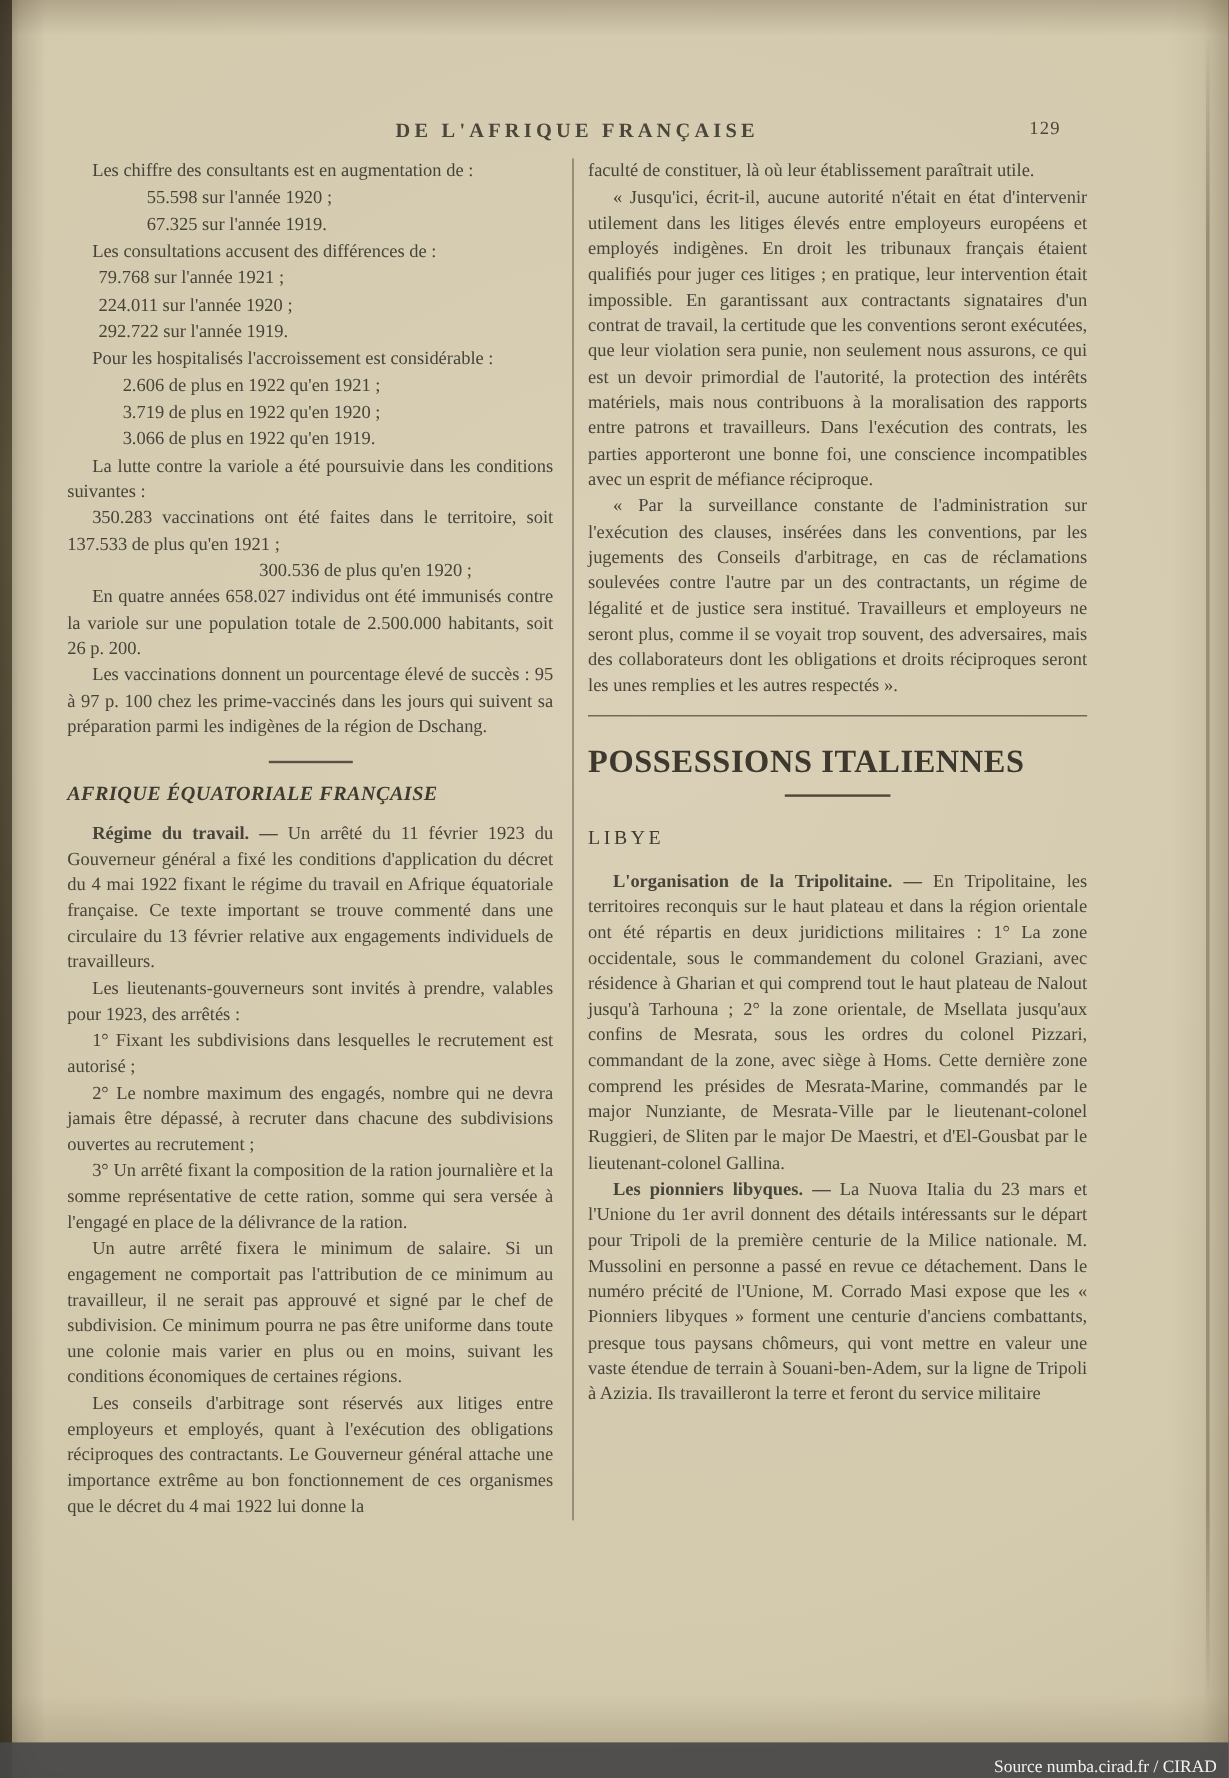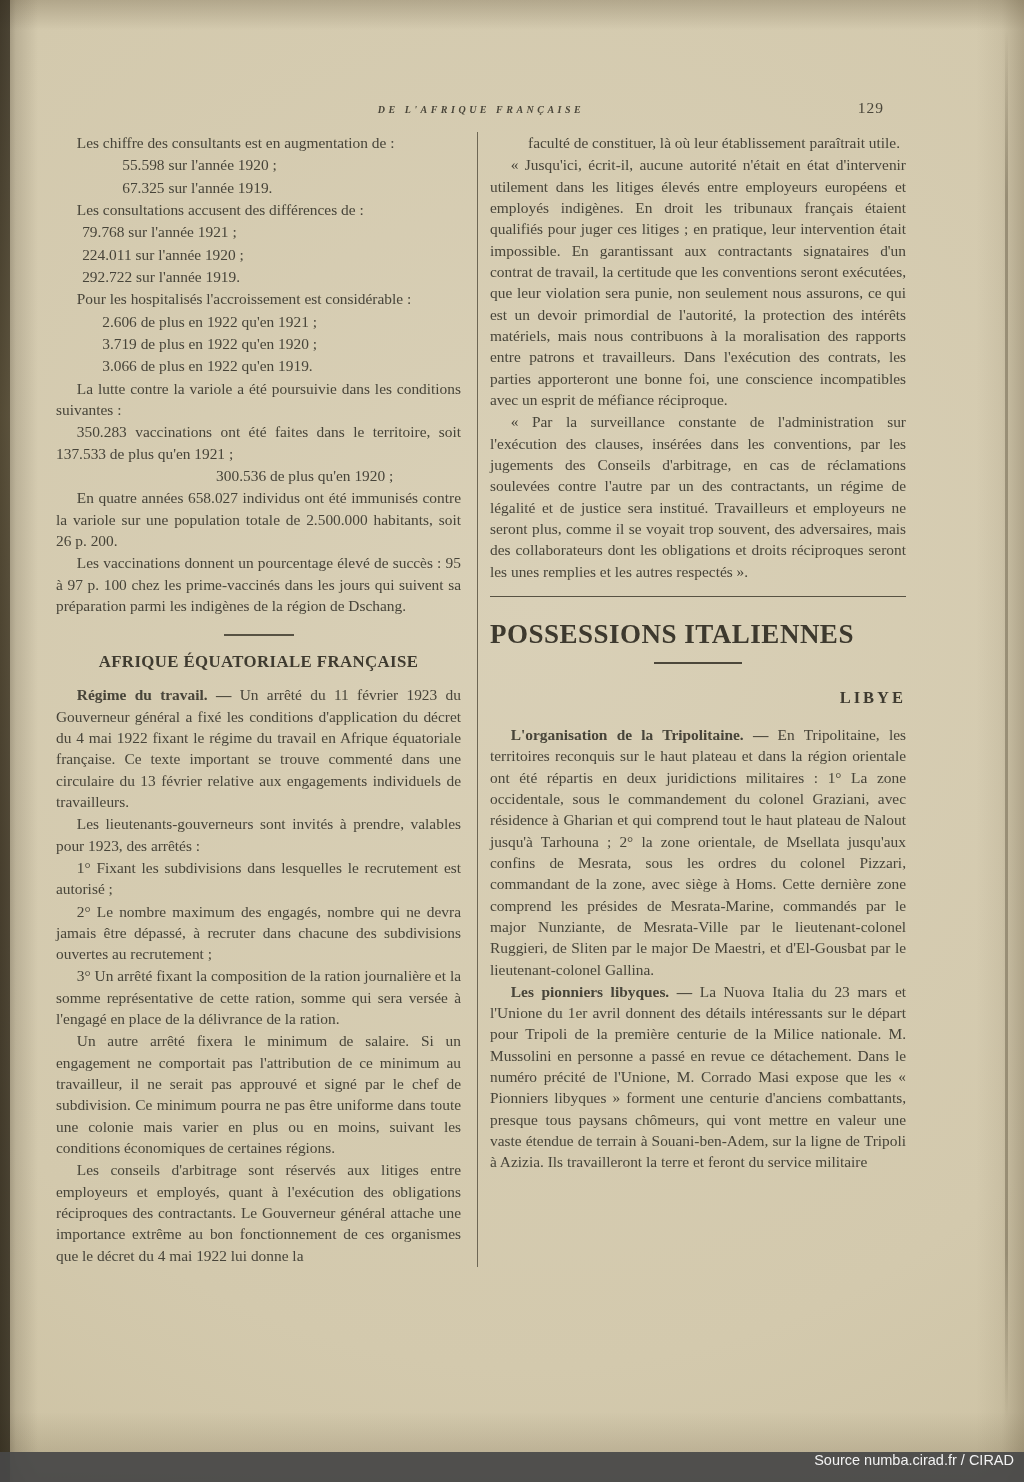--- a/index.html
+++ b/index.html
@@ -28,23 +28,22 @@
   .edge-right {
     position: absolute; right: 16px; top: 30px; width: 3px; height: 1390px;
     background: linear-gradient(180deg, rgba(70,60,40,0) 0%, rgba(70,60,40,0.35) 12%, rgba(70,60,40,0.35) 88%, rgba(70,60,40,0) 100%);
   }
 
   .page-header {
     position: absolute; top: 99px; left: 56px; width: 850px;
     text-align: center;
   }
   .journal-title {
-    font-size: 10px; font-weight: bold; letter-spacing: 3.5px;
+    font-size: 17px; font-weight: bold; letter-spacing: 3.5px;
     color: #4a463a;
-    font-style: italic;
   }
   .page-number {
     position: absolute; right: 22px; top: 0;
     font-size: 15.5px; color: #4a463a; letter-spacing: 1px;
   }
 
   .columns {
     position: absolute; top: 132px; left: 56px; width: 850px;
     display: flex; align-items: stretch;
   }
@@ -53,63 +52,63 @@
   .col-divider { width: 1px; flex: none; background: #6e6755; }
   .col-right { flex: 1; margin-left: 12px; }
 
   p {
     margin: 0 0 1px 0;
     font-size: 15.4px; line-height: 1.385;
     text-align: justify;
     color: #474439;
   }
   .ind { text-indent: 1.35em; }
-  .noind { text-indent: 0; margin-left: 38px; }
+  .noind { text-indent: 0; }
   .num { text-align: left; }
   .n1 { padding-left: 1.7em; }
   .n2 { padding-left: 3em; }
   .n3 { padding-left: 4.3em; }
   .n4 { padding-left: 6em; text-align: center; }
   .gap { margin-top: 0; }
   strong.lead { font-weight: bold; }
 
   .rule-short {
     width: 70px; height: 0; border-top: 2px solid #575243;
     margin: 18px auto 16px auto;
   }
   h2.aef {
     margin: 0 0 12px 0;
     font-size: 16.8px; font-weight: bold; letter-spacing: 0.4px;
-    color: #3f3b30; text-align: center;
+    color: #3f3b30; text-align: left; font-style: italic;
   }
   .rule-long {
     height: 0; border-top: 1.5px solid #575243;
     margin: 14px 0 22px 0;
   }
   h1.possessions {
     margin: 0 0 12px 0; text-align: left;
     font-size: 27px; font-weight: bold; letter-spacing: 0.5px;
     color: #3d392e;
   }
   .rule-title {
     width: 88px; height: 0; border-top: 2.5px solid #4c473a;
     margin: 0 auto 24px auto;
   }
   h3.libye {
-    margin: 0 0 16px 0; text-align: right;
-    font-size: 16.5px; font-weight: bold; letter-spacing: 3px;
+    margin: 0 0 16px 0; text-align: left;
+    font-size: 16.5px; font-weight: normal; letter-spacing: 3px;
     color: #3f3b30;
   }
 
   .source-bar {
     position: absolute; left: 0; right: 0; bottom: 0; height: 30px;
     background: rgba(72,72,72,0.93);
-    display: flex; align-items: flex-start; justify-content: flex-end;
+    display: flex; align-items: flex-end; justify-content: flex-end;
     padding-right: 10px;
-    font-family: Liberation Sans, sans-serif;
+    font-family: Liberation Serif, serif;
     font-size: 14.5px; color: #f2f2f2;
   }
 </style>
 </head>
 <body>
 
 <div class="scan">
   <div class="edge-left"></div>
   <div class="edge-right"></div>
 

